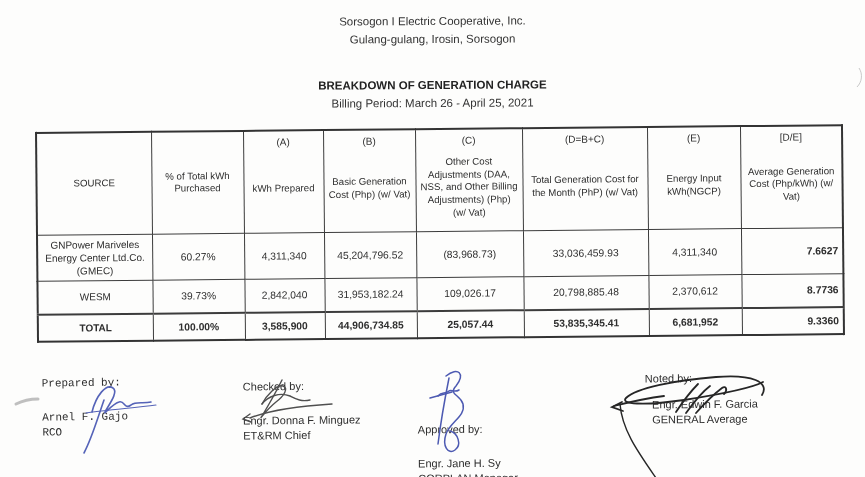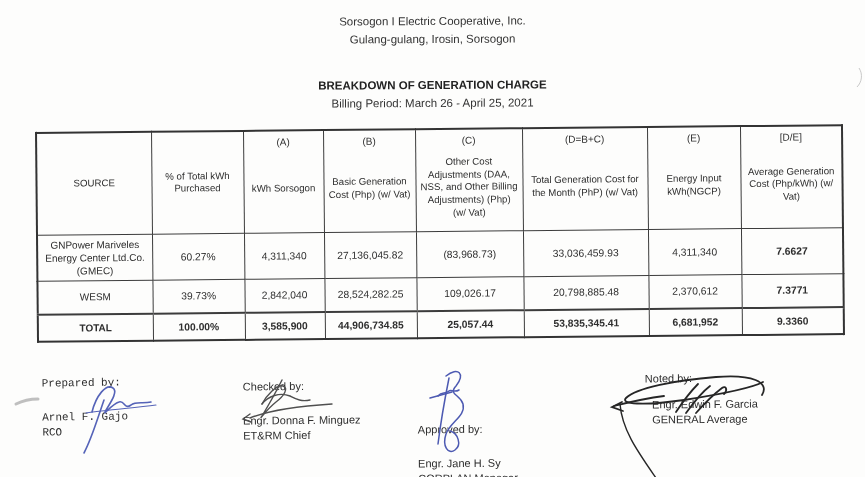--- a/index.html
+++ b/index.html
@@ -52,21 +52,21 @@
   .gen-table .r3 { height: 27px; }
   .hcell { display: flex; flex-direction: column; height: 96px; }
   .hcode { font-size: 10px; padding-top: 3px; min-height: 15px; }
   .hcode:empty { display: none; }
   .hdesc {
     flex: 1; display: flex; align-items: center; justify-content: center;
     font-size: 9.7px; line-height: 1.3;
   }
   .gen-table td { font-size: 10.3px; }
   .gen-table .src-cell { font-size: 10px; line-height: 1.3; }
-  .gen-table .avg-col { font-weight: bold; }
+  .gen-table .avg-col { font-weight: bold; text-align: right; }
   .gen-table tr.row-total td { font-weight: bold; border-top-width: 2px; }
 
   
   .sig-block { position: absolute; font-size: 11px; color: #2c2c2c; }
   .sig-heading { display: block; }
   .sig-name { display: block; margin-top: 22px; }
   .sig-title { display: block; margin-top: 3px; }
   #sig1 { left: 42px;  top: 377px; transform: rotate(-0.8deg); font-family: Liberation Mono, monospace; }
   #sig2 { left: 243px; top: 380px; transform: rotate(-0.5deg); }
   #sig3 { left: 418px; top: 378px; transform: rotate(-0.5deg); margin-top: 45px; }
@@ -112,21 +112,21 @@
             </div>
           </th>
         <th>
             <div class="hcell">
               <span class="hdesc">% of Total kWh Purchased</span>
             </div>
           </th>
         <th>
             <div class="hcell">
               <span class="hcode">(A)</span>
-              <span class="hdesc">kWh Sorsogon</span>
+              <span class="hdesc">kWh Prepared</span>
             </div>
           </th>
         <th>
             <div class="hcell">
               <span class="hcode">(B)</span>
               <span class="hdesc">Basic Generation Cost (Php) (w/ Vat)</span>
             </div>
           </th>
         <th>
             <div class="hcell">
@@ -152,35 +152,35 @@
               <span class="hdesc">Average Generation Cost (Php/kWh) (w/ Vat)</span>
             </div>
           </th>
       </tr>
     </thead>
     <tbody>
       <tr class="r1">
         <td class="src-cell">GNPower Mariveles Energy Center Ltd.Co. (GMEC)</td>
         <td>60.27%</td>
         <td>4,311,340</td>
-        <td>27,136,045.82</td>
+        <td>45,204,796.52</td>
         <td>(83,968.73)</td>
         <td>33,036,459.93</td>
         <td>4,311,340</td>
         <td class="avg-col">7.6627</td>
       </tr>
       <tr class="r2">
         <td class="src-cell">WESM</td>
         <td>39.73%</td>
         <td>2,842,040</td>
-        <td>28,524,282.25</td>
+        <td>31,953,182.24</td>
         <td>109,026.17</td>
         <td>20,798,885.48</td>
         <td>2,370,612</td>
-        <td class="avg-col">7.3771</td>
+        <td class="avg-col">8.7736</td>
       </tr>
       <tr class="r3 row-total">
         <td class="src-cell">TOTAL</td>
         <td>100.00%</td>
         <td>3,585,900</td>
         <td>44,906,734.85</td>
         <td>25,057.44</td>
         <td>53,835,345.41</td>
         <td>6,681,952</td>
         <td class="avg-col">9.3360</td>

